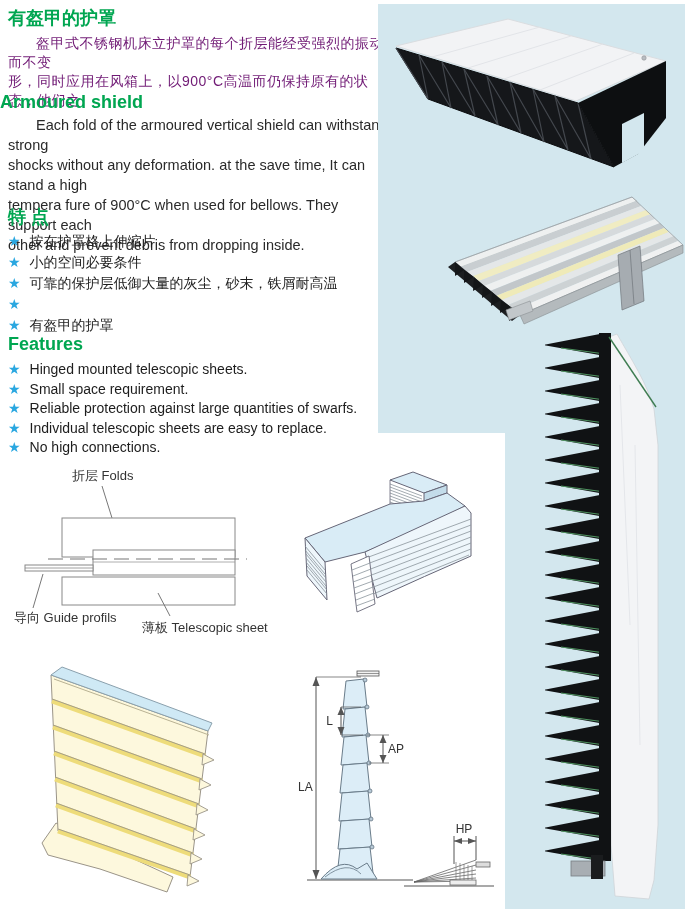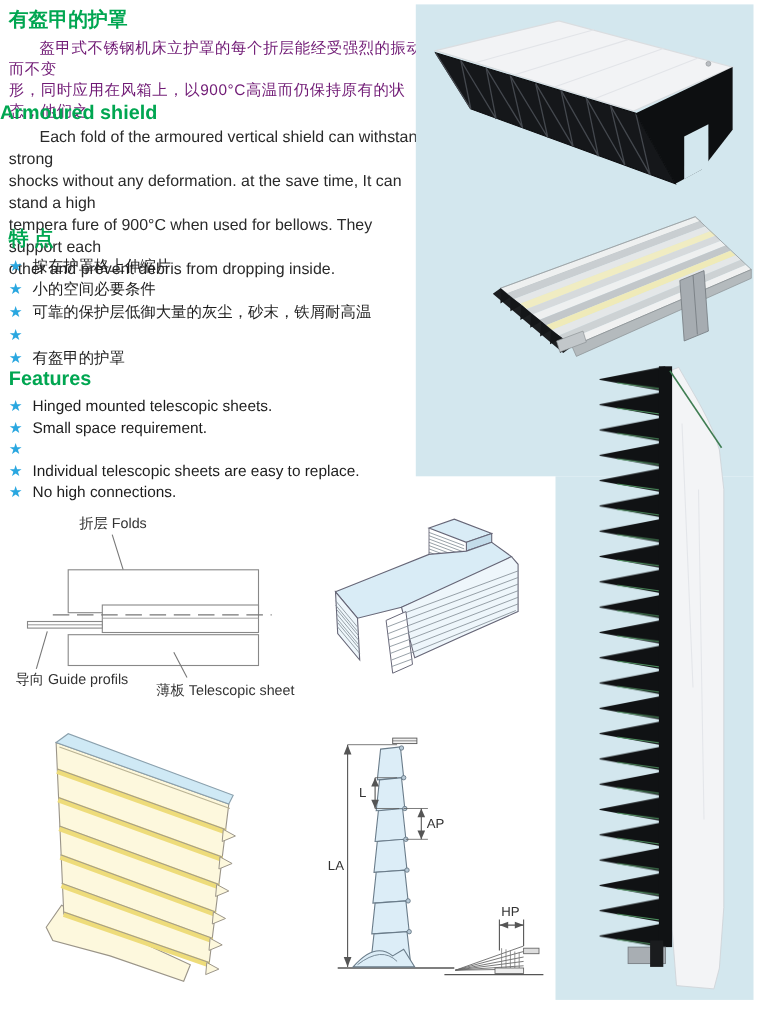--- a/index.html
+++ b/index.html
@@ -69,20 +69,21 @@
     <div class="feat">
       <span class="star">★</span>
       <span class="txt">Hinged mounted telescopic sheets.</span>
       </div>
     <div class="feat">
       <span class="star">★</span>
       <span class="txt">Small space requirement.</span>
       </div>
     <div class="feat">
       <span class="star">★</span>
+      <span class="txt">Reliable protection against large quantities of swarfs.</span>
       </div>
     <div class="feat">
       <span class="star">★</span>
       <span class="txt">Individual telescopic sheets are easy to replace.</span>
       </div>
     <div class="feat">
       <span class="star">★</span>
       <span class="txt">No high connections.</span>
       </div>
   </div>

